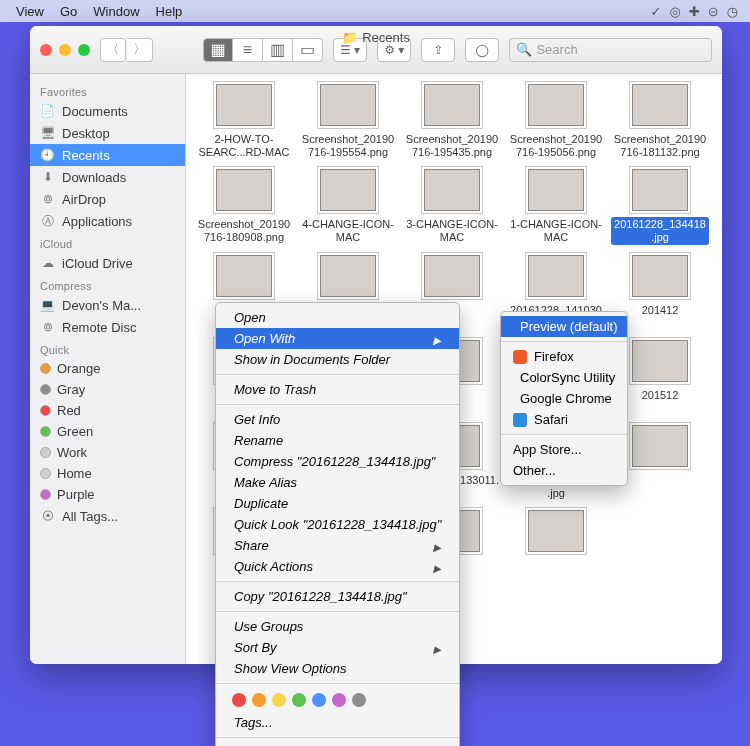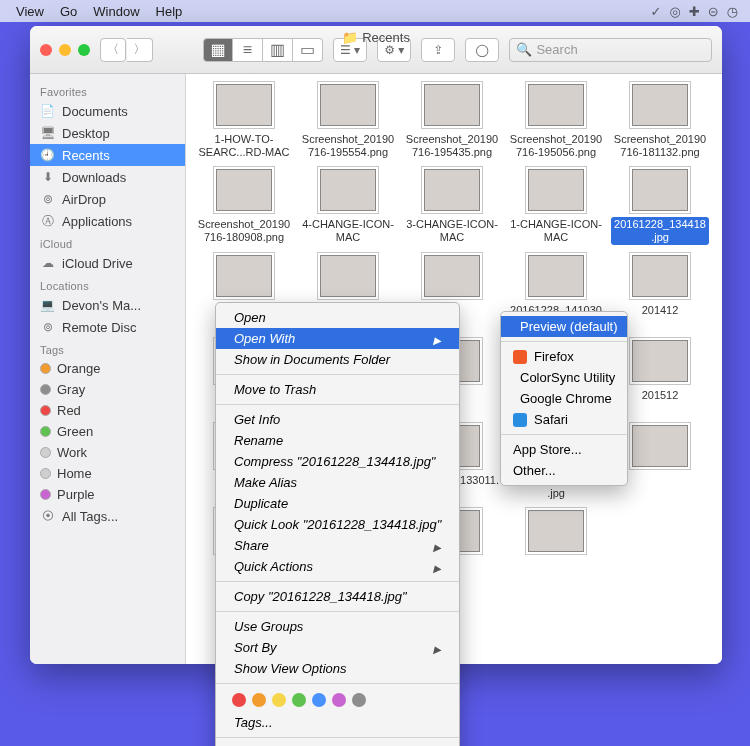--- a/index.html
+++ b/index.html
@@ -124,30 +124,30 @@
         </div>
         <div class="sideitem">
           <span class="sideicon">Ⓐ</span>
           <span>Applications</span>
         </div>
         <div class="sidehdr">iCloud</div>
         <div class="sideitem">
           <span class="sideicon">☁</span>
           <span>iCloud Drive</span>
         </div>
-        <div class="sidehdr">Locations</div>
+        <div class="sidehdr">Compress</div>
         <div class="sideitem">
           <span class="sideicon">💻</span>
           <span>Devon's Ma...</span>
         </div>
         <div class="sideitem">
           <span class="sideicon">⊚</span>
           <span>Remote Disc</span>
         </div>
-        <div class="sidehdr">Tags</div>
+        <div class="sidehdr">Quick</div>
         <div class="sideitem">
           <span class="tagdot" style="background: rgb(242, 155, 47);"></span>
           <span>Orange</span>
         </div>
         <div class="sideitem">
           <span class="tagdot" style="background: rgb(141, 141, 141);"></span>
           <span>Gray</span>
         </div>
         <div class="sideitem">
           <span class="tagdot" style="background: rgb(237, 72, 70);"></span>
@@ -171,21 +171,21 @@
         </div>
         <div class="sideitem">
           <span class="sideicon">⦿</span>
           <span>All Tags...</span>
         </div>
       </div>
     <div class="content">
       <div class="grid" id="grid">
           <div class="file">
             <div class="thumb"></div>
-            <div class="lbl">1-HOW-TO-SEARC...RD-MAC</div>
+            <div class="lbl">2-HOW-TO-SEARC...RD-MAC</div>
           </div>
           <div class="file">
             <div class="thumb"></div>
             <div class="lbl">Screenshot_20190716-195554.png</div>
           </div>
           <div class="file">
             <div class="thumb"></div>
             <div class="lbl">Screenshot_20190716-195435.png</div>
           </div>
           <div class="file">

